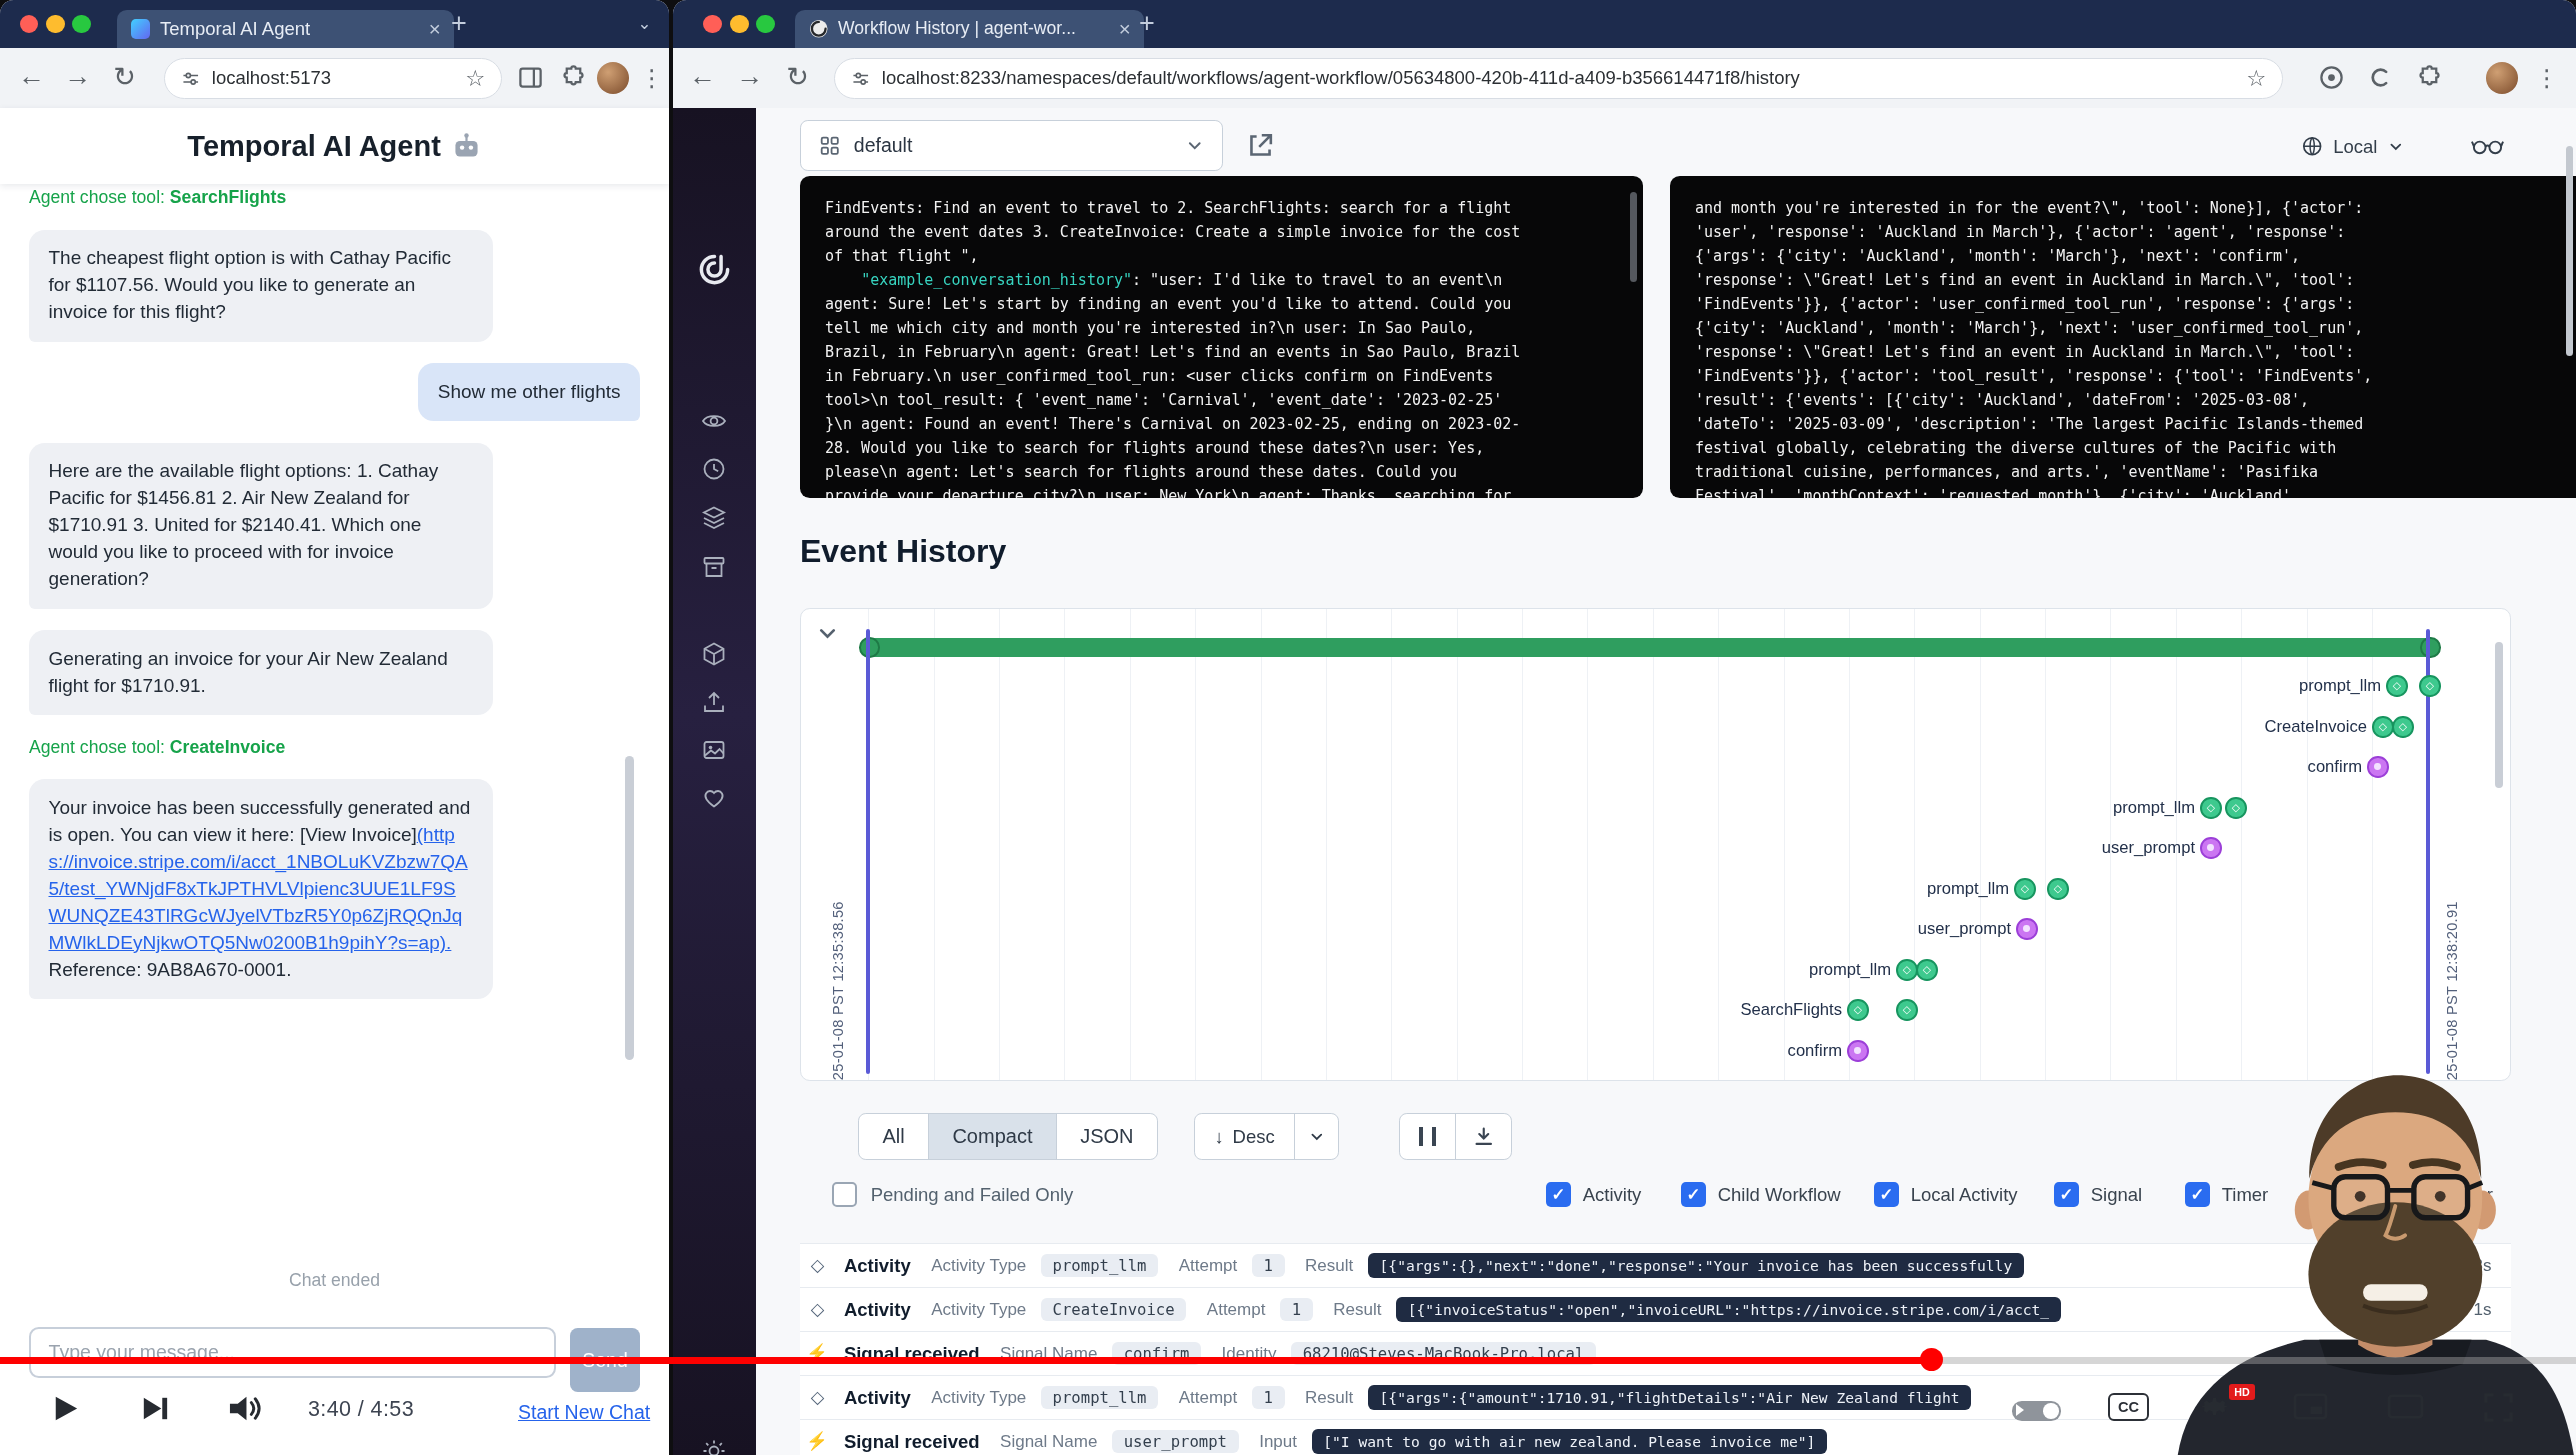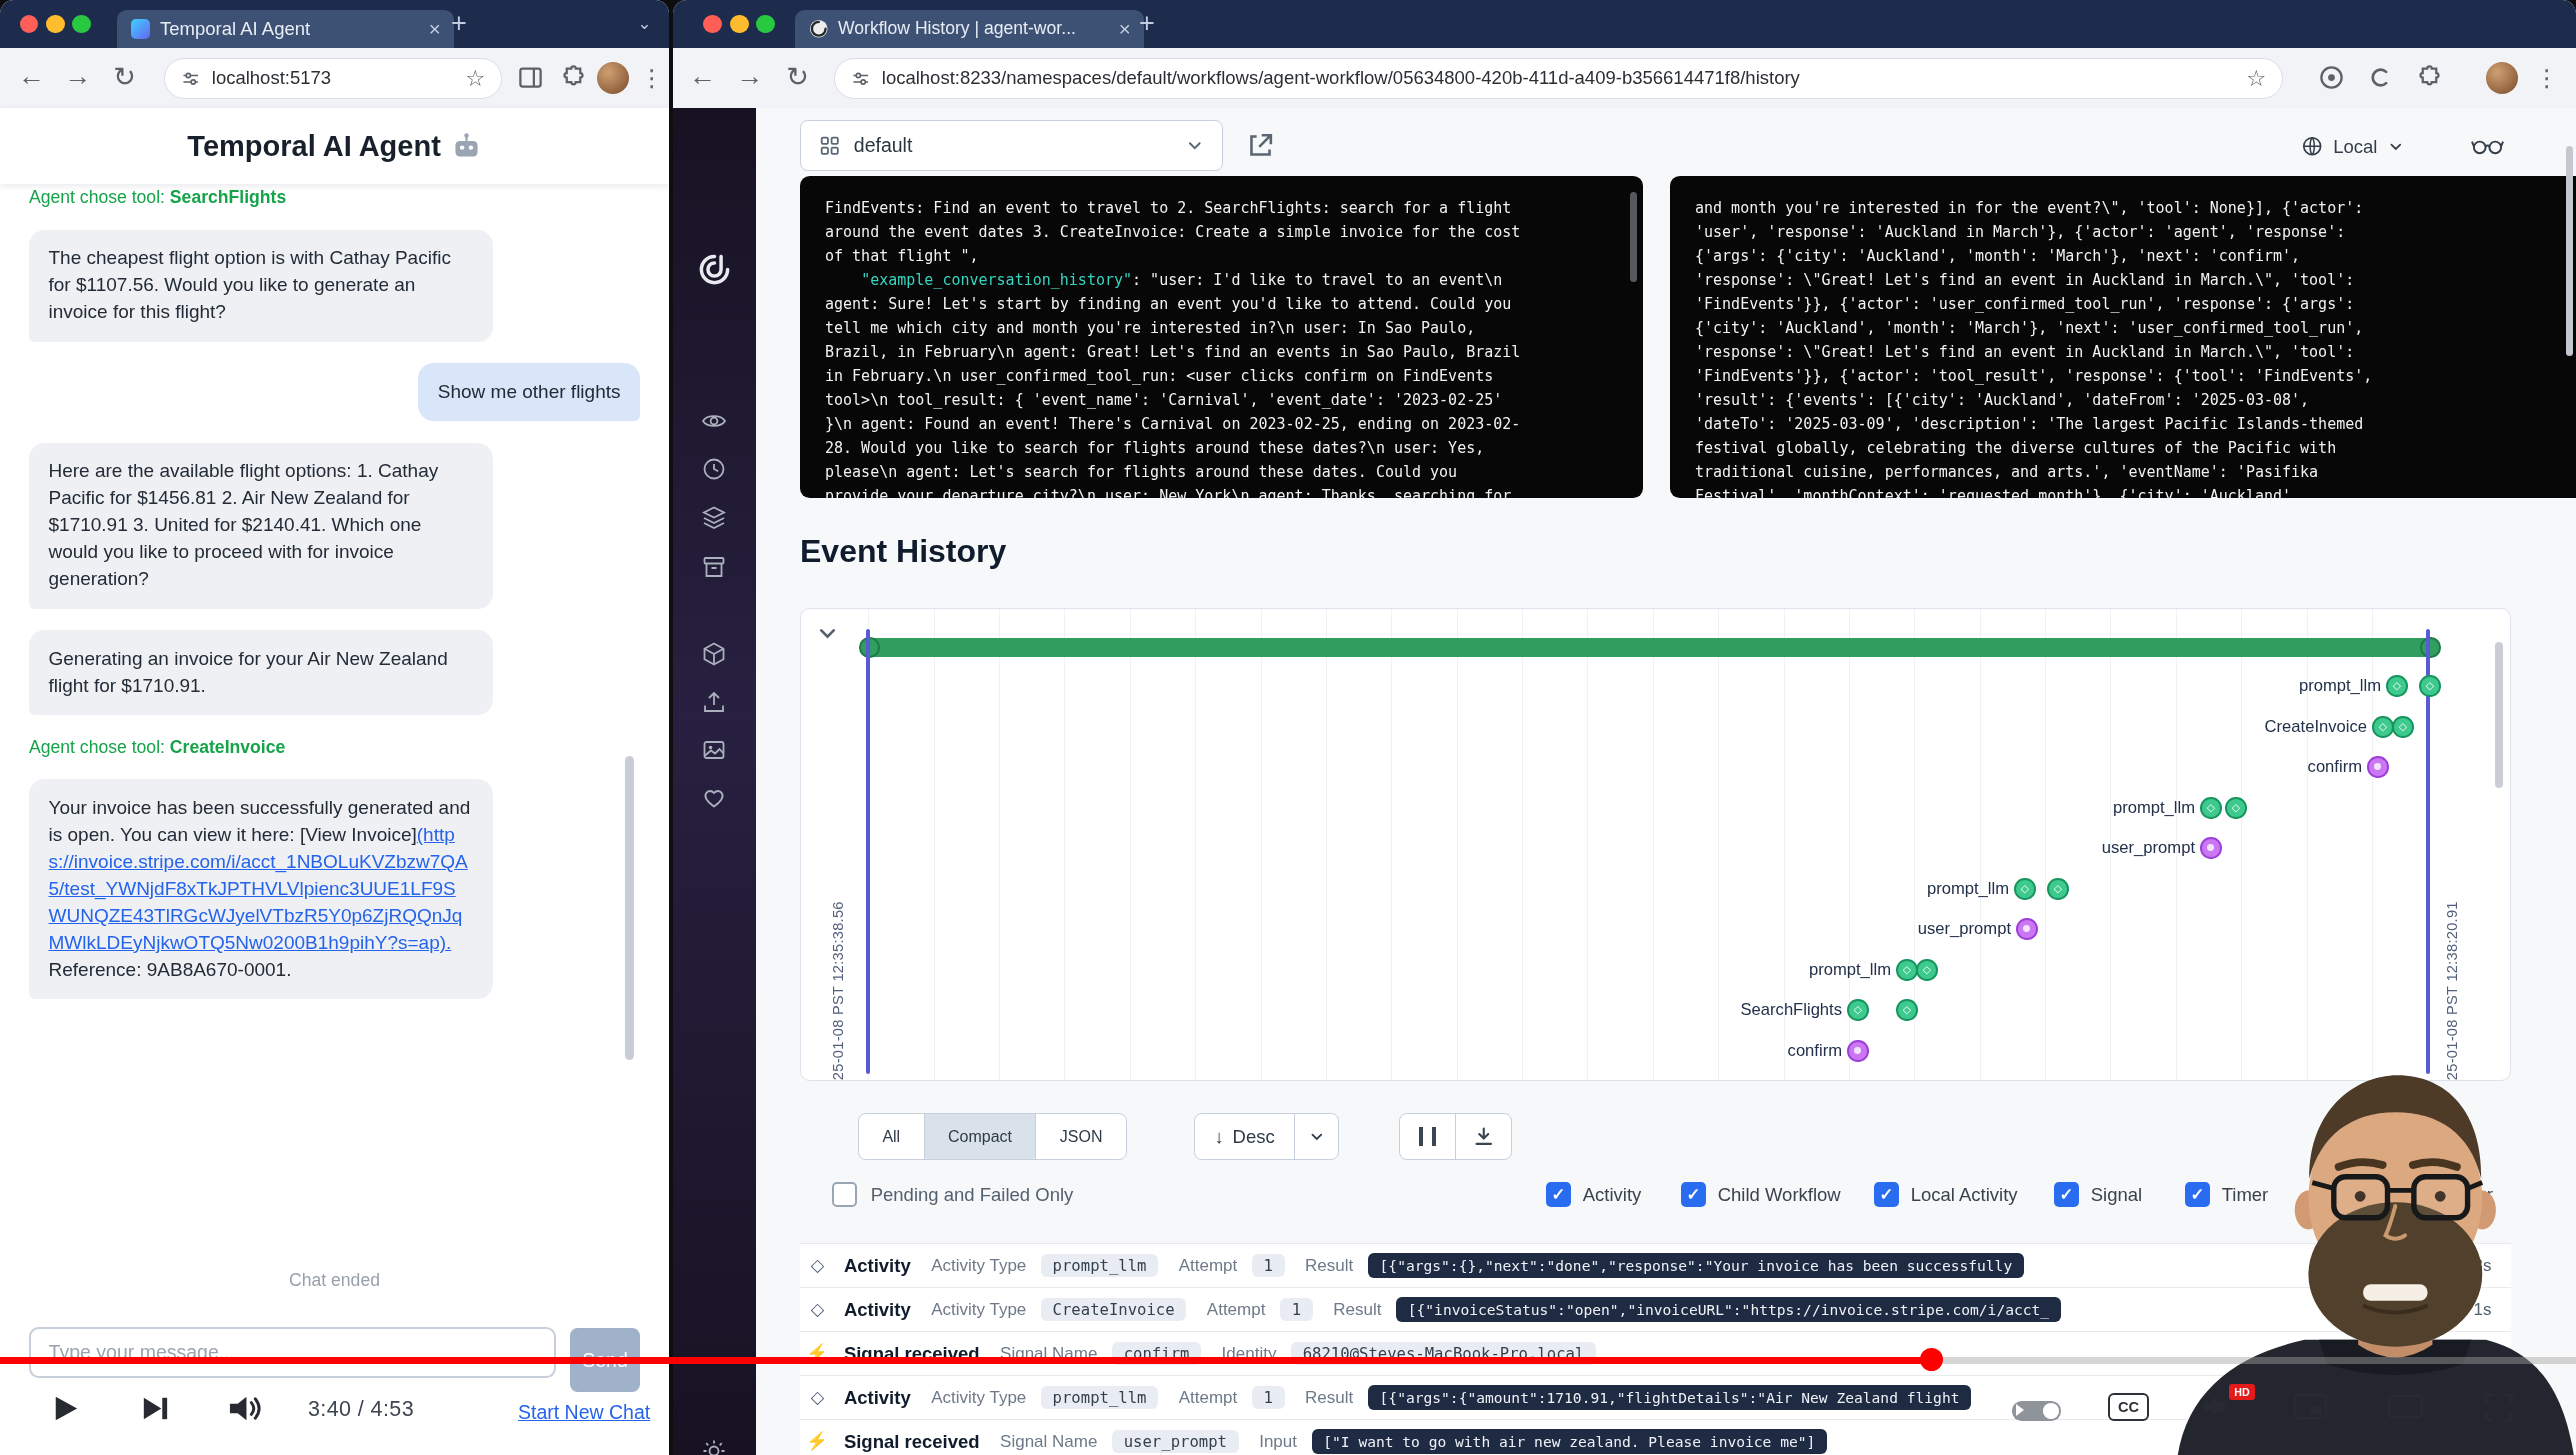--- a/index.html
+++ b/index.html
@@ -85,21 +85,21 @@
   .tl-dot{position:absolute;width:21.5px;height:21.5px;border-radius:50%;display:flex;align-items:center;justify-content:center;
           font-size:10.7px;color:#fff;box-sizing:border-box}
   .dot-act{background:#3ec98e;border:2.4px solid #17955f}
   .dot-sig{background:#cb76f2;border:2.4px solid #9c3fd8}
   .dot-sig::after{content:"";width:6.8px;height:6.8px;background:#f3e3ff;border-radius:50%}
   .tl-scroll{position:absolute;left:1694px;top:33px;width:7.8px;height:146px;background:#c9ced6;border-radius:3.9px}
 
   
   .seg{position:absolute;left:185px;top:1113px;height:47px;display:flex;border:1.5px solid #c7d0da;border-radius:7.8px;
        overflow:hidden;background:#fff;box-sizing:border-box}
-  .seg-item{display:flex;align-items:center;justify-content:center;font-size:16px;color:#2f3a47;padding:0 23.4px;
+  .seg-item{display:flex;align-items:center;justify-content:center;font-size:20px;color:#2f3a47;padding:0 23.4px;
             border-left:1.5px solid #c7d0da;cursor:pointer}
   .seg-item:first-child{border-left:none}
   .seg-item.active{background:#d9e1ea}
   .desc-group{position:absolute;left:521px;top:1113px;height:47px;display:flex;border:1.5px solid #c7d0da;border-radius:7.8px;
               background:#fff;overflow:hidden;box-sizing:border-box}
   .desc-main{display:flex;align-items:center;gap:8.8px;padding:0 19.5px;font-size:18.5px;color:#2f3a47}
   .desc-caret{width:43px;border-left:1.5px solid #c7d0da;display:flex;align-items:center;justify-content:center}
   .pd-group{position:absolute;left:726px;top:1113px;height:47px;display:flex;border:1.5px solid #c7d0da;border-radius:7.8px;
             background:#fff;overflow:hidden;box-sizing:border-box}
   .pd-btn{width:55px;display:flex;align-items:center;justify-content:center;border-left:1.5px solid #c7d0da}

